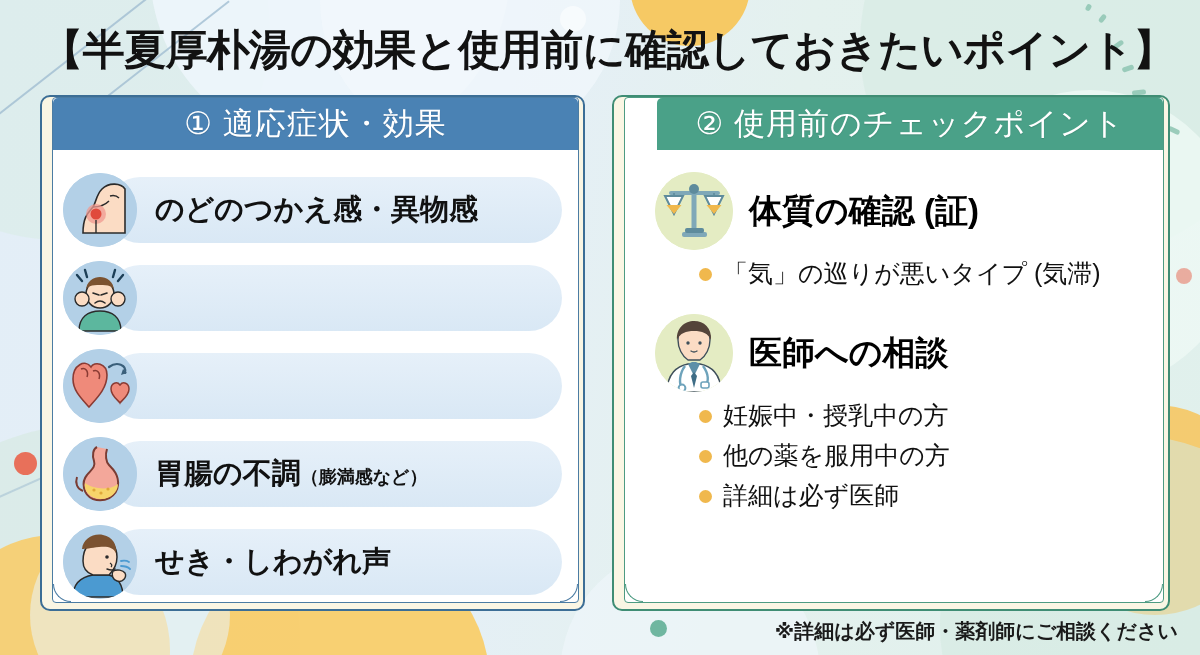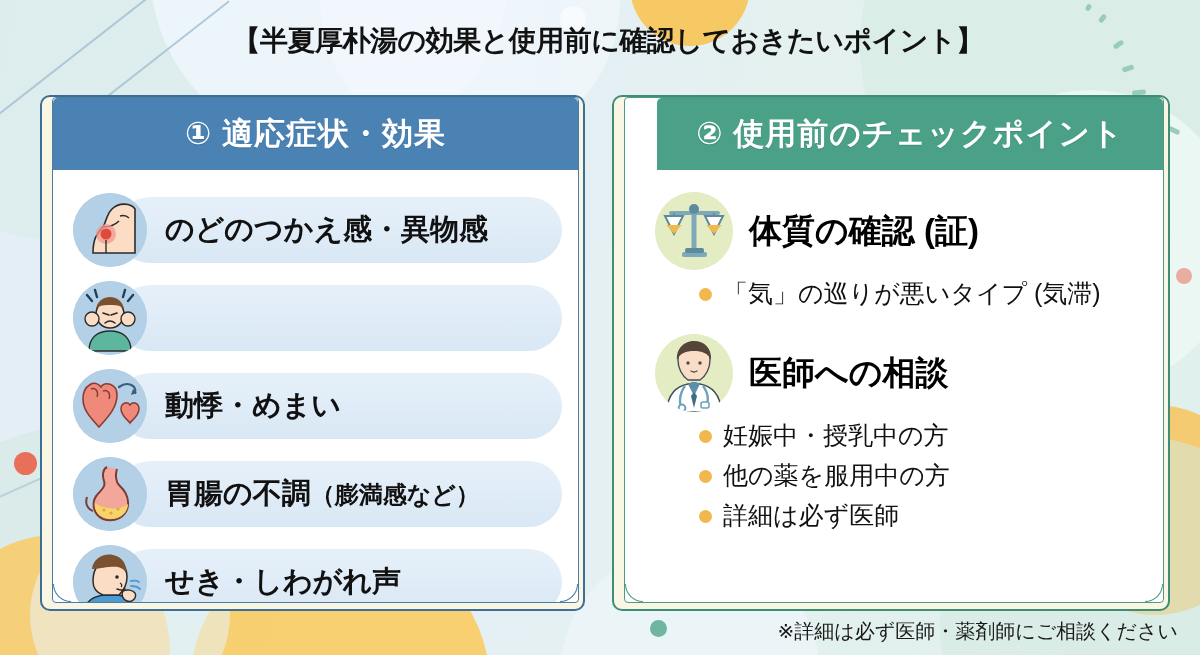--- a/index.html
+++ b/index.html
@@ -49,21 +49,21 @@
   .d2{ left:95px;  top:105px; width:170px; transform:rotate(-38deg); }
   .d3{ left:-10px; top:500px; width:130px; transform:rotate(-24deg); opacity:.5;}
 
   
   .dash{ position:absolute; background:#8dc4b2; border-radius:3px; opacity:.85; }
 
   
   .title{
     position:absolute; left:16px; right:0; top:22px;
     text-align:center;
-    font-size:28px; font-weight:bold; letter-spacing:-0.5px;
+    font-size:42px; font-weight:bold; letter-spacing:-0.5px;
     color:#121212;
     z-index:6;
     white-space:nowrap;
   }
 
   
   .card{
     position:absolute; top:95px; height:516px;
     z-index:5;
   }
@@ -89,33 +89,33 @@
 
   .corner{
     position:absolute; width:18px; height:18px;
     border-style:solid; border-color:#4b7ca3; border-width:0;
   }
   .card-right .corner{ border-color:#4d9b82; }
   .corner.bl{ left:0; bottom:0; border-left-width:1.5px; border-bottom-width:1.5px; border-bottom-left-radius:18px; }
   .corner.br{ right:0; bottom:0; border-right-width:1.5px; border-bottom-width:1.5px; border-bottom-right-radius:18px; }
 
   .panel-header{
-    height:72px;
+    height:52px;
     display:flex; align-items:center; justify-content:center;
-    color:#ffffff; font-size:31px; font-weight:bold; letter-spacing:1px;
+    color:#ffffff; font-size:31px; font-weight:normal; letter-spacing:1px;
     text-shadow:0 1px 1px rgba(0,0,0,.12);
     border-radius:5px 5px 0 0;
   }
   .header-blue{ background:#4a82b4; }
   .header-teal{ background:#4aa188;margin-left:32px; }
 
   .panel-body{ padding:14px 0 0 0; }
 
   
-  .sym-list{ display:flex; flex-direction:column; gap:4px; padding:4px 16px 0 10px;margin-left:10px; }
+  .sym-list{ display:flex; flex-direction:column; gap:4px; padding:4px 16px 0 10px; }
   .sym-row{ position:relative; height:84px; display:flex; align-items:center; }
 
   .sym-pill{
     position:absolute; left:44px; right:0; top:9px; bottom:9px;
     background:linear-gradient(180deg,#e6f0f9 0%,#d9e8f5 100%);
     border-radius:34px;
   }
   .sym-icon{
     position:relative; z-index:2;
     width:74px; height:74px; flex:0 0 74px;
@@ -123,21 +123,21 @@
     background:#b3d0e7;
     display:flex; align-items:center; justify-content:center;
     overflow:hidden;
   }
   .sym-label{
     position:relative; z-index:2;
     margin-left:18px;
     font-size:29px; font-weight:bold; color:#111;
     letter-spacing:0px; white-space:nowrap;
   }
-  .sym-label .small{ font-size:24px; }
+  .sym-label .small{ font-size:18px; }
 
   
   .chk-wrap{ padding:22px 22px 0 30px; }
   .chk-block{ margin-bottom:24px; }
   .chk-head{ display:flex; align-items:center; gap:16px; }
   .chk-icon{
     width:78px; height:78px; flex:0 0 78px; border-radius:50%;
     background:#e4ecc3;
     display:flex; align-items:center; justify-content:center; overflow:hidden;
   }
@@ -149,21 +149,21 @@
     padding-left:24px; margin-top:7px;
     font-size:25px; font-weight:normal; color:#111; white-space:nowrap;
   }
   .chk-bullets li::before{
     content:""; position:absolute; left:0; top:11px;
     width:13px; height:13px; border-radius:50%; background:#f0b84d;
   }
 
   .footnote{
     position:absolute; right:22px; top:618px;
-    font-size:20px; font-weight:normal; color:#1a1a1a;
+    font-size:20px; font-weight:bold; color:#1a1a1a;
     z-index:6; white-space:nowrap;
   }
 </style>
 </head>
 <body>
 
 <div id="stage">
 
   <div class="blob blob-mint-tl"></div>
   <div class="blob blob-white-tl"></div>
@@ -246,21 +246,20 @@
               <svg viewBox="0 0 74 74" width="74" height="74" aria-hidden="true">
                 <circle cx="37" cy="37" r="37" fill="#b3d0e7"></circle>
                 <path d="M10 30 C10 16 22 10 28 18 C31 12 44 14 44 26 C44 40 33 50 26 58 C19 50 10 42 10 30 Z" fill="#ef8a7a" stroke="#8a3b33" stroke-width="1.6"></path>
                 <path d="M18 20 C22 18 26 22 24 28" fill="none" stroke="#8a3b33" stroke-width="1.5"></path>
                 <path d="M30 22 C34 20 38 24 36 30" fill="none" stroke="#8a3b33" stroke-width="1.5"></path>
                 <path d="M46 18 C54 12 64 16 62 24" fill="none" stroke="#3a5f7a" stroke-width="2.2" stroke-linecap="round"></path>
                 <path d="M60 20 l4 4 l-6 2 z" fill="#3a5f7a"></path>
                 <path d="M48 40 C48 34 54 32 57 36 C60 32 66 34 66 40 C66 47 58 52 57 54 C56 52 48 47 48 40 Z" fill="#ef8a7a" stroke="#8a3b33" stroke-width="1.5"></path>
               </svg>
             </div>
-            <div class="sym-label">動悸・めまい</div>
           </div>
 
           <div class="sym-row">
             <div class="sym-pill"></div>
             <div class="sym-icon">
               <svg viewBox="0 0 74 74" width="74" height="74" aria-hidden="true">
                 <circle cx="37" cy="37" r="37" fill="#b3d0e7"></circle>
                 <path d="M34 10 C30 12 29 18 31 24 C33 30 28 33 24 38 C18 45 20 58 30 62 C41 66 54 60 55 48 C56 38 50 32 46 28 C43 25 42 18 44 12" fill="#f3a79a" stroke="#7a3c33" stroke-width="2"></path>
                 <path d="M22 46 C30 52 46 54 55 47 C55 57 44 65 32 61 C24 58 21 52 22 46 Z" fill="#f7d46a"></path>
                 <circle cx="31" cy="53" r="1.6" fill="#e0a83a"></circle>

